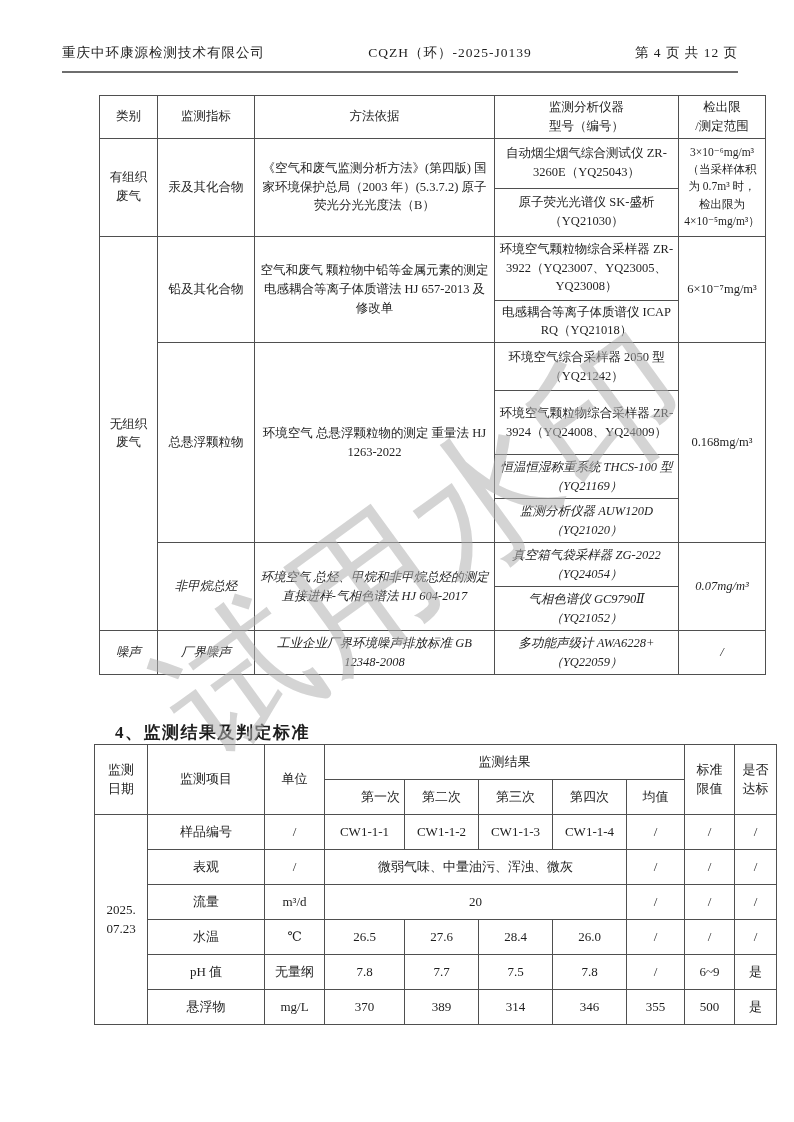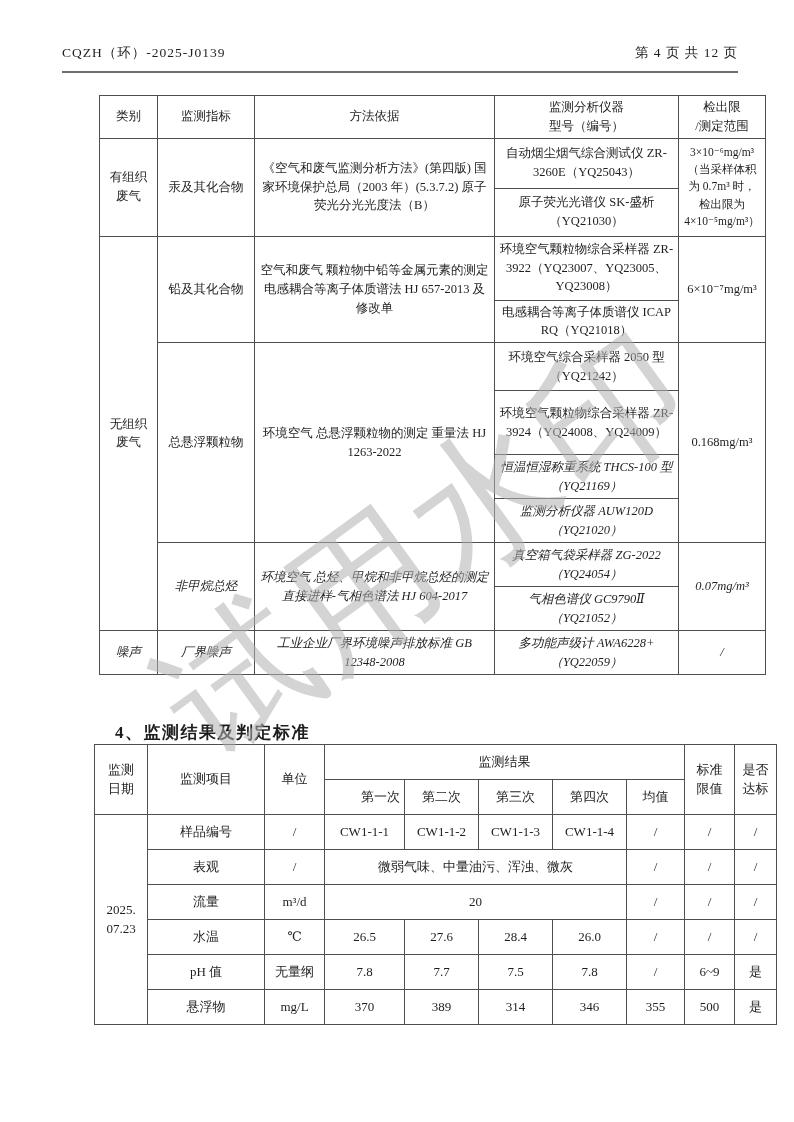--- a/index.html
+++ b/index.html
@@ -71,20 +71,21 @@
     pointer-events: none;
     z-index: 9;
   }
 </style>
 </head>
 <body>
 
 <div class="page">
 
   <header class="doc-header">
+    <span>重庆中环康源检测技术有限公司</span>
     <span>CQZH（环）-2025-J0139</span>
     <span>第 4 页 共 12 页</span>
   </header>
 
   <table class="t1">
     <colgroup>
       <col style="width:58px">
         <col style="width:97px">
         <col style="width:240px">
       <col style="width:184px">

